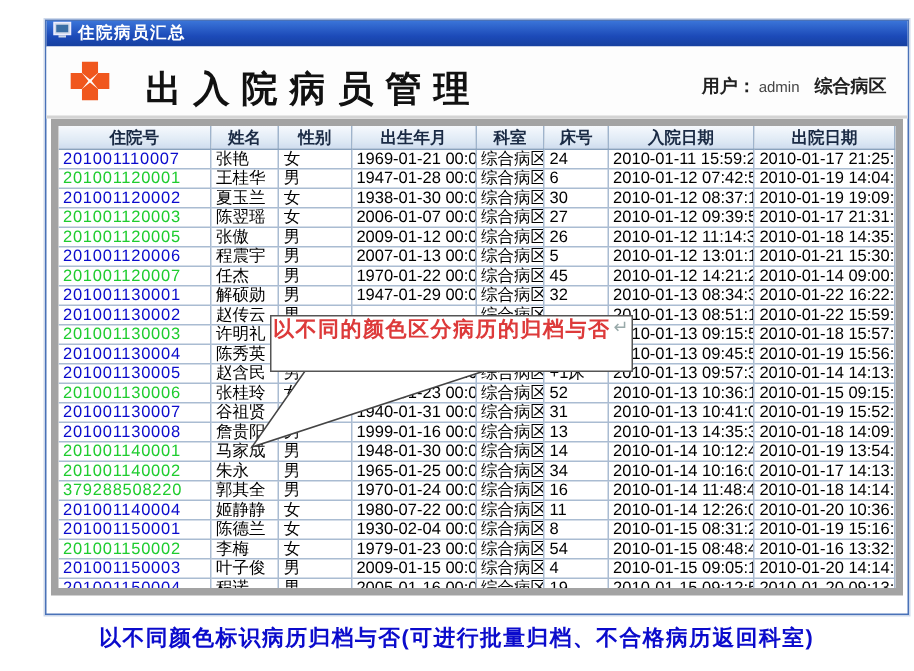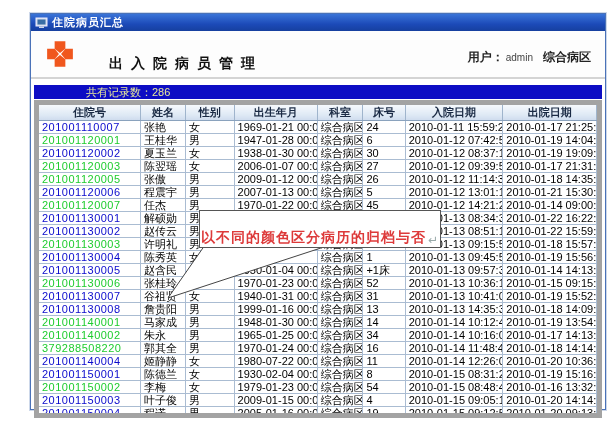--- a/index.html
+++ b/index.html
@@ -1,45 +1,45 @@
 <!DOCTYPE html>
 <html><head>
 <meta charset="utf-8">
 <style>
   html,body{margin:0;padding:0;background:#fff;}
   .page{position:relative;width:609px;height:447px;overflow:hidden;background:#fff;
         font-family:"Liberation Sans","DejaVu Sans",sans-serif;}
   .window{position:absolute;left:30px;top:13px;width:574px;height:395px;
           background:#fff;border:1px solid #4a72b8;box-shadow:0 0 0 1px #cdd8ea;}
-  .titlebar{height:17px;display:flex;align-items:center;gap:4px;padding:0 4px;
+  .titlebar{height:17px;display:flex;align-items:flex-start;gap:4px;padding:0 4px;
             background:linear-gradient(180deg,#3a74d8 0%,#1c4ab8 60%,#16409f 100%);}
   .tb-title{color:#fff;font-size:11px;font-weight:bold;letter-spacing:1px;}
   .appheader{position:relative;height:46px;background:#fdfdfd;border-bottom:2px solid #d4d4d4;}
   .logo{position:absolute;left:14px;top:8px;}
-  .apptitle{position:absolute;left:62px;top:8px;margin:16px;font-size:14px;font-weight:bold;
+  .apptitle{position:absolute;left:62px;top:8px;margin:4px;font-size:24px;font-weight:bold;
             letter-spacing:8px;color:#111;font-family:"DejaVu Serif","Liberation Serif",serif;}
   .userinfo{position:absolute;right:14px;top:18px;font-size:12px;color:#222;font-weight:bold;}
   .userinfo .uname{font-weight:normal;font-size:10px;color:#444;margin:0 10px 12px 2px;}
   .recordsbar{margin:6px 3px 1px 3px;height:14px;line-height:14px;background:#0d0dc4;
               color:#e8e89a;font-size:11px;padding-left:52px;}
   .tablewrap{margin:0 3px;height:308px;overflow:hidden;border:5px solid #a3a3a3;background:#fff;}
   table{width:100%;table-layout:fixed;border-collapse:collapse;font-size:11px;}
   th{height:13px;font-size:11px;font-weight:bold;color:#1a2a44;
      background:linear-gradient(180deg,#f6f9fd 0%,#dde8f4 70%,#cfdcee 100%);
      border-right:1px solid #9fb4cc;border-bottom:1px solid #8aa2bd;padding:0 2px;
      white-space:nowrap;overflow:hidden;}
   td{height:12px;line-height:12px;color:#000;border-right:1px solid #aabcd2;
      border-bottom:1px solid #aabcd2;padding:0 3px;white-space:nowrap;overflow:hidden;
      background:#fff;}
   td.num{font-weight:normal;letter-spacing:0.5px;}
   .c-blue{color:#0a0acc;}
   .c-green{color:#1ecc2e;}
   .callout{position:absolute;left:180px;top:210px;width:240px;height:36px;background:#fff;
-           border:1px solid #555;z-index:5;display:flex;align-items:flex-end;justify-content:center;
-           font-size:14px;font-weight:bold;color:#dd3a3a;letter-spacing:1px;white-space:nowrap;margin-left:19px;}
+           border:1px solid #555;z-index:5;display:flex;align-items:flex-start;justify-content:center;
+           font-size:14px;font-weight:bold;color:#dd3a3a;letter-spacing:1px;white-space:nowrap;}
   .callout .ret{color:#9aa;font-size:12px;font-weight:normal;margin-left:2px;}
   .wedge{position:absolute;left:0;top:0;width:609px;height:447px;pointer-events:none;z-index:4;}
   .caption{position:absolute;left:0;top:416px;width:609px;text-align:center;
            font-size:14.5px;font-weight:bold;color:#0b0bcc;letter-spacing:1px;}
 </style>
 </head>
 <body>
 
 <div class="page">
 
@@ -66,21 +66,20 @@
             <path d="M2 19 v-10 h7 l4 5 -4 5 z"></path>
           </g>
         </svg>
       </span>
       <h1 class="apptitle">出入院病员管理</h1>
       <div class="userinfo">
         <span>用户：</span><span class="uname">admin</span><span>综合病区</span>
       </div>
     </div>
 
-    <div class="recordsbar">共有记录数：286</div>
 
     <div class="tablewrap">
       <table>
         <colgroup>
           <col style="width:18.2%">
             <col style="width:8.1%">
             <col style="width:8.7%">
           <col style="width:14.9%">
             <col style="width:8.2%">
             <col style="width:7.6%">
@@ -338,14 +337,15 @@
 
   <svg class="wedge">
     <polygon points="168,298 205,245 330,245" fill="#ffffff" stroke="#444" stroke-width="1"></polygon>
   </svg>
 
   <div class="callout">
     <span>以不同的颜色区分病历的归档与否</span>
       <span class="ret">↵</span>
   </div>
 
+  <div class="caption">以不同颜色标识病历归档与否(可进行批量归档、不合格病历返回科室)</div>
 
 </div>
 
 </body></html>

